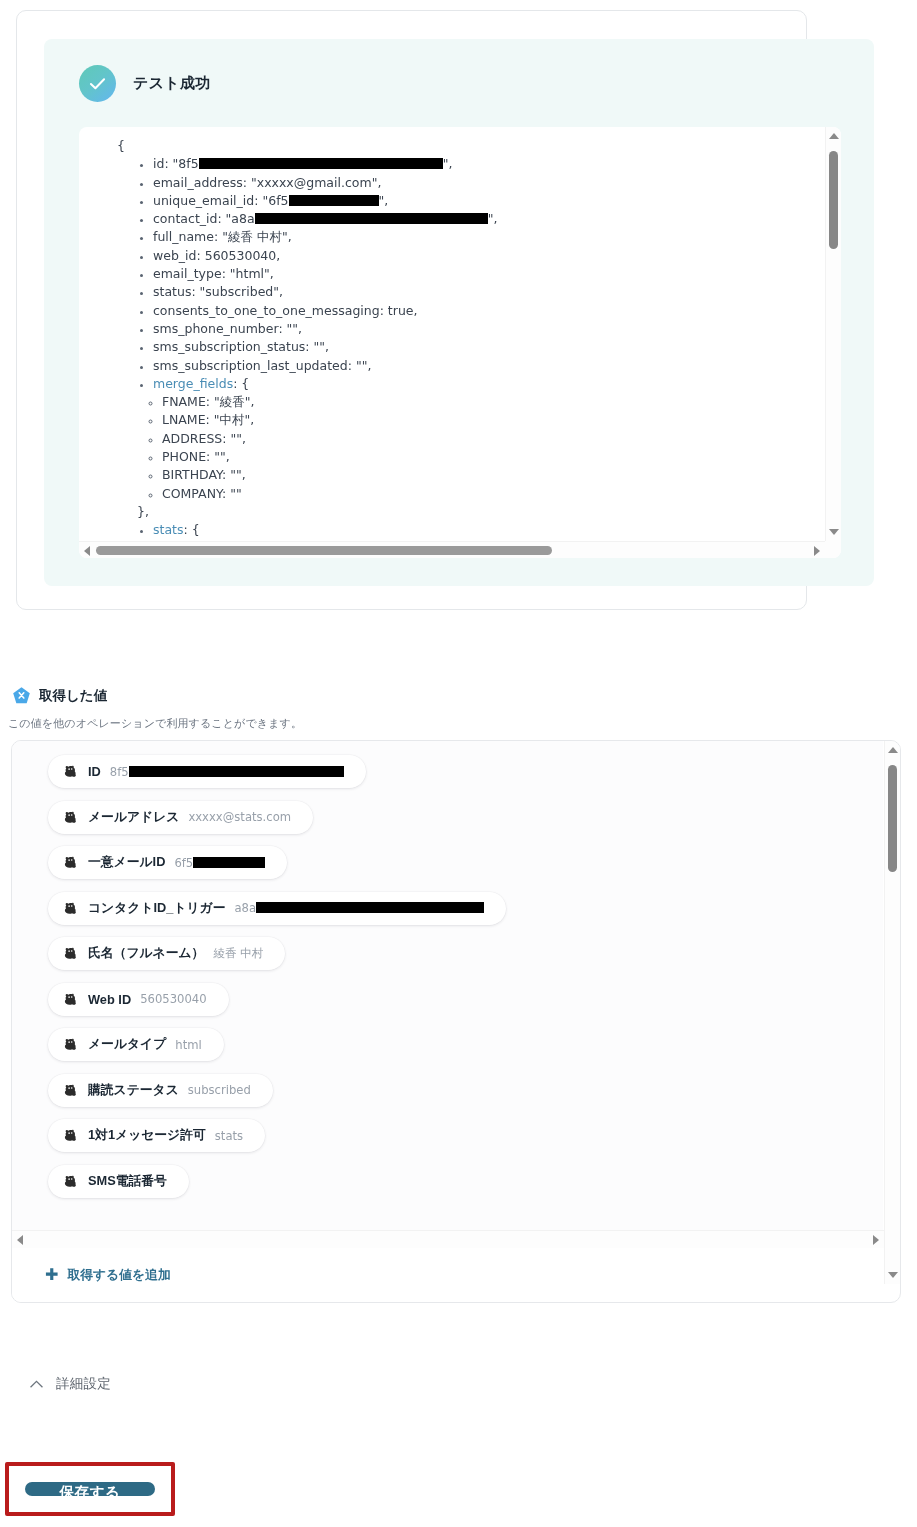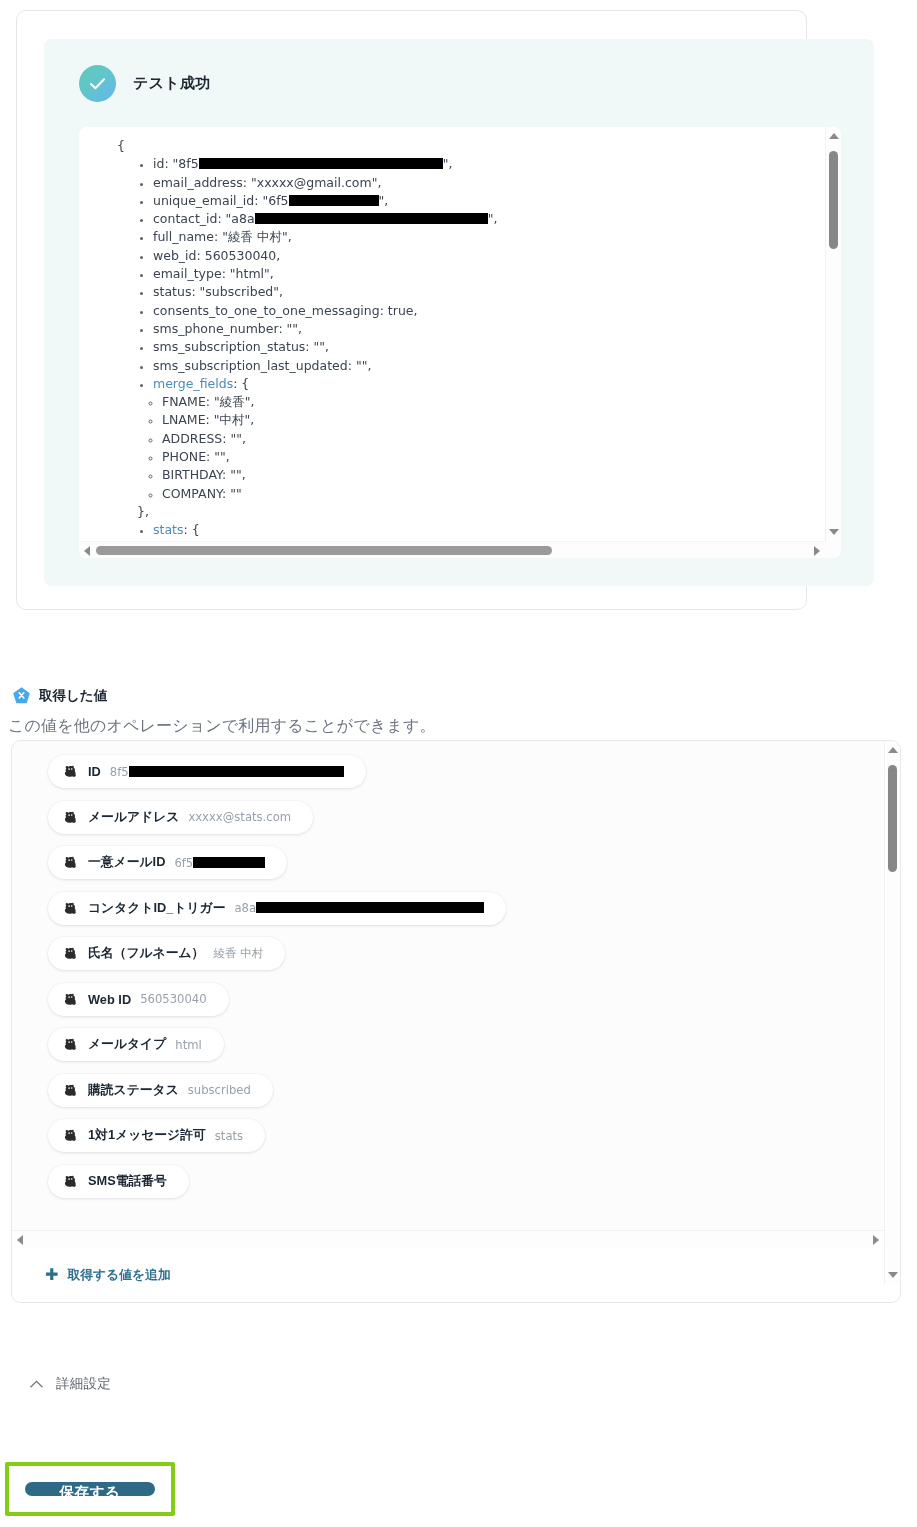--- a/index.html
+++ b/index.html
@@ -118,21 +118,21 @@
 
   
   .cap-head {
     position: absolute; left: 12px; top: 686px;
     display: flex; align-items: center; gap: 8px;
   }
   .cap-badge { width: 19px; height: 19px; flex: 0 0 auto; }
   .cap-title { font-size: 13.5px; font-weight: 700; color: #1b2733; }
   .cap-sub {
     position: absolute; left: 8px; top: 716px;
-    font-size: 16px; color: #6b7480; letter-spacing: .01em;
+    font-size: 11px; color: #6b7480; letter-spacing: .01em;
   }
 
   .values-panel {
     position: absolute;
     left: 11px; top: 740px;
     width: 890px; height: 563px;
     background: #ffffff;
     border: 1px solid #e6e8eb;
     border-radius: 10px;
     overflow: hidden;
@@ -176,21 +176,21 @@
     position: absolute; left: 29px; top: 1375px;
     display: flex; align-items: center; gap: 12px;
   }
   .chev { display: block; }
   .adv-label { font-size: 13.5px; color: #5d646d; letter-spacing: .02em; }
 
   
   .save-wrap {
     position: absolute; left: 5px; top: 1462px;
     width: 170px; height: 54px;
-    border: 4px solid #84cc16;
+    border: 4px solid #b91c1c;
     border-radius: 2px;
     padding: 16px;
     background: transparent;
   }
   .save-btn {
     width: 100%; height: 100%;
     background: #2e6a85;
     color: #ffffff;
     border: none;
     border-radius: 7px;

